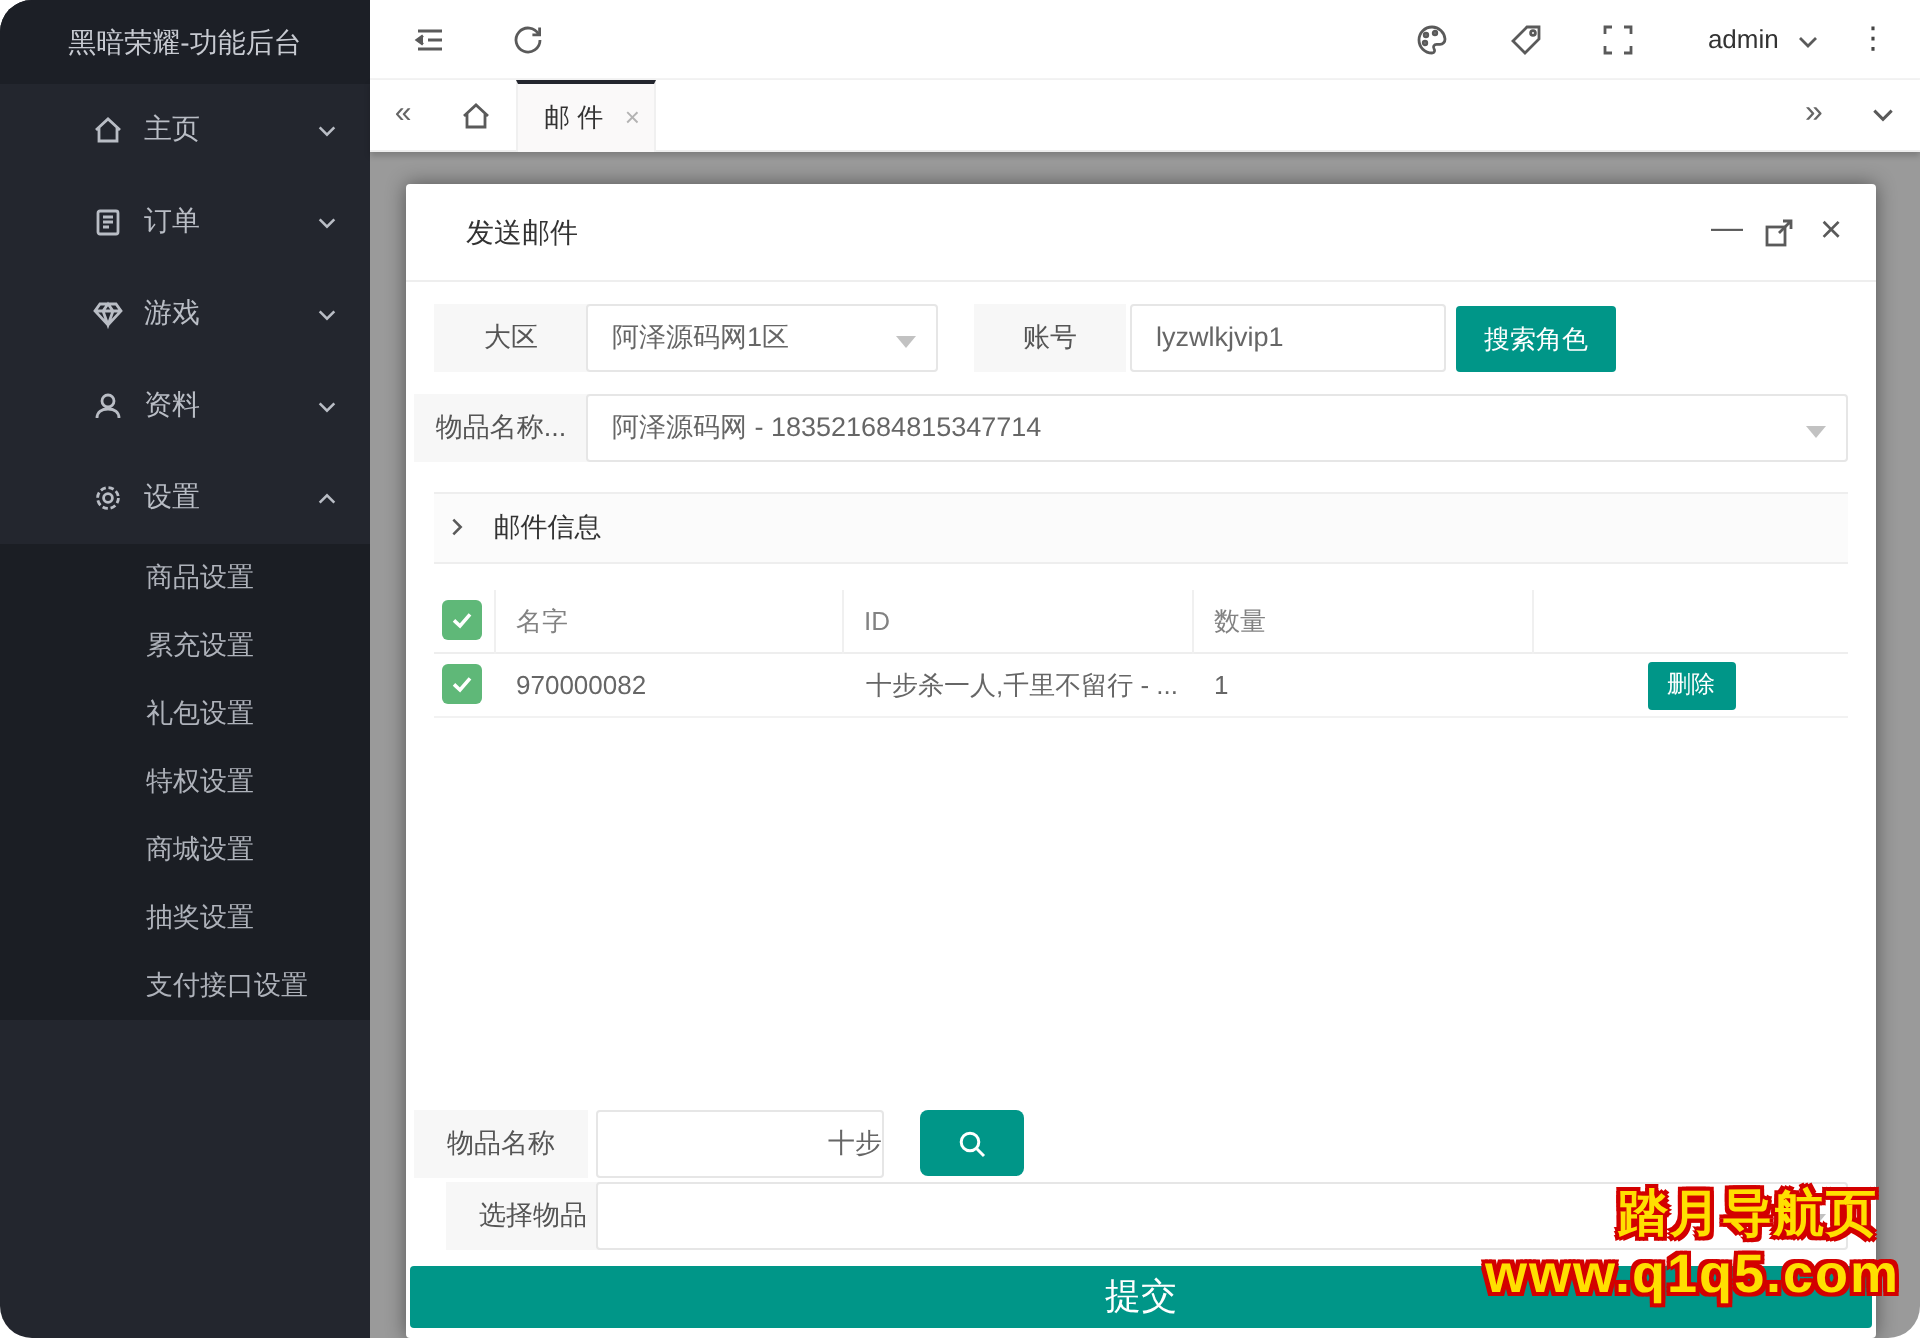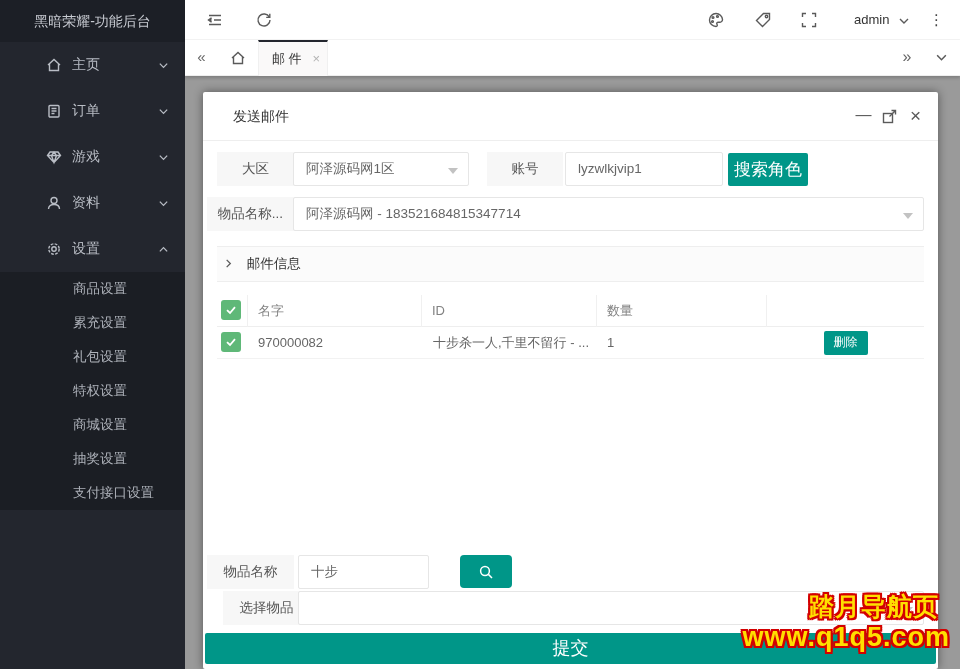--- a/index.html
+++ b/index.html
@@ -1,18 +1,18 @@
 <!DOCTYPE html>
 <html><head>
 <meta charset="utf-8">
 <style>
   * { margin:0; padding:0; box-sizing:border-box; }
   html,body { width:960px; height:669px; }
   body { font-family:"Liberation Sans","DejaVu Sans",sans-serif; position:relative; overflow:hidden; background:#fff; }
-  .stage { position:absolute; inset:0; width:960px; height:669px; overflow:hidden; }
+  .stage { position:absolute; inset:0; width:960px; height:669px; overflow:hidden;border-radius:16px; }
 
   
   .sidebar { position:absolute; left:0; top:0; width:185px; height:669px; background:#23262e; }
   .logo { height:42px; line-height:42px; text-align:center; color:#c7cad1; font-size:14px; background:#1c1f26; white-space:nowrap; }
   .nav-item { position:relative; height:46px; display:flex; align-items:center; padding-left:46px; color:#b9bdc5; font-size:14px; cursor:pointer; }
   .nav-item .mi { width:16px; height:16px; margin-right:10px; flex:none; }
   .nav-item .chev { position:absolute; right:16px; top:50%; margin-top:-5px; width:11px; height:11px; }
   .submenu { background:#1b1e24;padding-left:16px; }
   .sub-item { height:34px; line-height:34px; padding-left:57px; color:#aeb2ba; font-size:13.5px; cursor:pointer; }
   svg.ic { stroke:#b9bdc5; fill:none; stroke-width:1.4; }
@@ -38,21 +38,21 @@
   .m-title { position:absolute; left:0; top:0; width:100%; height:49px; border-bottom:1px solid #eee; }
   .m-title .t { position:absolute; left:30px; top:0; line-height:49px; font-size:14px; color:#333; }
   .m-ctl { position:absolute; top:16px; width:17px; height:17px; cursor:pointer; color:#5a5a5a; }
   .m-min { right:66px; font-size:16px; line-height:14px; text-align:center; }
   .m-max { right:40px; }
   .m-close { right:14px; font-size:19px; line-height:16px; text-align:center; }
 
   .flabel { position:absolute; height:34px; line-height:34px; background:#f7f7f7; color:#555; font-size:13.5px; text-align:center; }
   .fselect, .finput { position:absolute; height:34px; line-height:32px; border:1px solid #e6e6e6; border-radius:2px; background:#fff; color:#666; font-size:13.5px; padding-left:12px; white-space:nowrap; overflow:hidden; }
   .sel-arrow { position:absolute; right:10px; top:15px; width:0; height:0; border-left:5px solid transparent; border-right:5px solid transparent; border-top:6px solid #c2c2c2; }
-  .btn { position:absolute; background:#009688; color:#fff; border:none; border-radius:2px; font-size:17px; text-align:center; cursor:pointer; font-family:inherit; }
+  .btn { position:absolute; background:#009688; color:#fff; border:none; border-radius:2px; font-size:13px; text-align:center; cursor:pointer; font-family:inherit; }
 
   .colla { position:absolute; left:14px; top:154px; width:707px; height:36px; background:#fbfbfb; border-top:1px solid #eee; border-bottom:1px solid #eee; line-height:34px; font-size:13.5px; color:#333; cursor:pointer; }
   .colla svg { margin:0 9px 0 6px; vertical-align:-1px; }
 
   .tbl { position:absolute; left:14px; top:203px; width:707px; }
   .trow { display:flex; height:32px; align-items:center; border-bottom:1px solid #eee; }
   .trow.body { border-bottom:1px solid #f2f2f2; }
   .tc { height:32px; line-height:31px; padding-left:10px; font-size:13px; overflow:hidden; white-space:nowrap; }
   .thead .tc { color:#828282; border-right:1px solid #f0f0f0; }
   .thead .tc:last-child { border-right:none; }
@@ -242,21 +242,21 @@
         <div class="tc c1 tbody-txt">970000082</div>
         <div class="tc c2 tbody-txt">十步杀一人,千里不留行 - ...</div>
         <div class="tc c3 tbody-txt">1</div>
         <div class="tc c4">
             <button class="btn" style="position:static; width:44px; height:24px; font-size:12px;">删除</button>
           </div>
       </div>
     </div>
 
     <div class="flabel" style="left:4px; top:463px; width:87px;">物品名称</div>
-    <div class="finput" style="left:95px; top:463px; width:131px;">十步</div>
+    <div class="finput" style="left:95px; top:463px; width:144px;text-align:right;">十步</div>
     <button class="btn" style="left:257px; top:463px; width:52px; height:33px; border-radius:4px;">
       <svg width="16" height="16" viewBox="0 0 16 16" style="vertical-align:middle;">
           <circle cx="7" cy="7" r="4.4" stroke="#fff" stroke-width="1.5" fill="none"></circle>
           <path d="M10.4 10.4 L14 14" stroke="#fff" stroke-width="1.5"></path>
         </svg>
     </button>
 
     <div class="flabel" style="left:20px; top:499px; width:87px;">选择物品</div>
     <div class="fselect" style="left:95px; top:499px; width:626px;">
       <i class="sel-arrow"></i>

